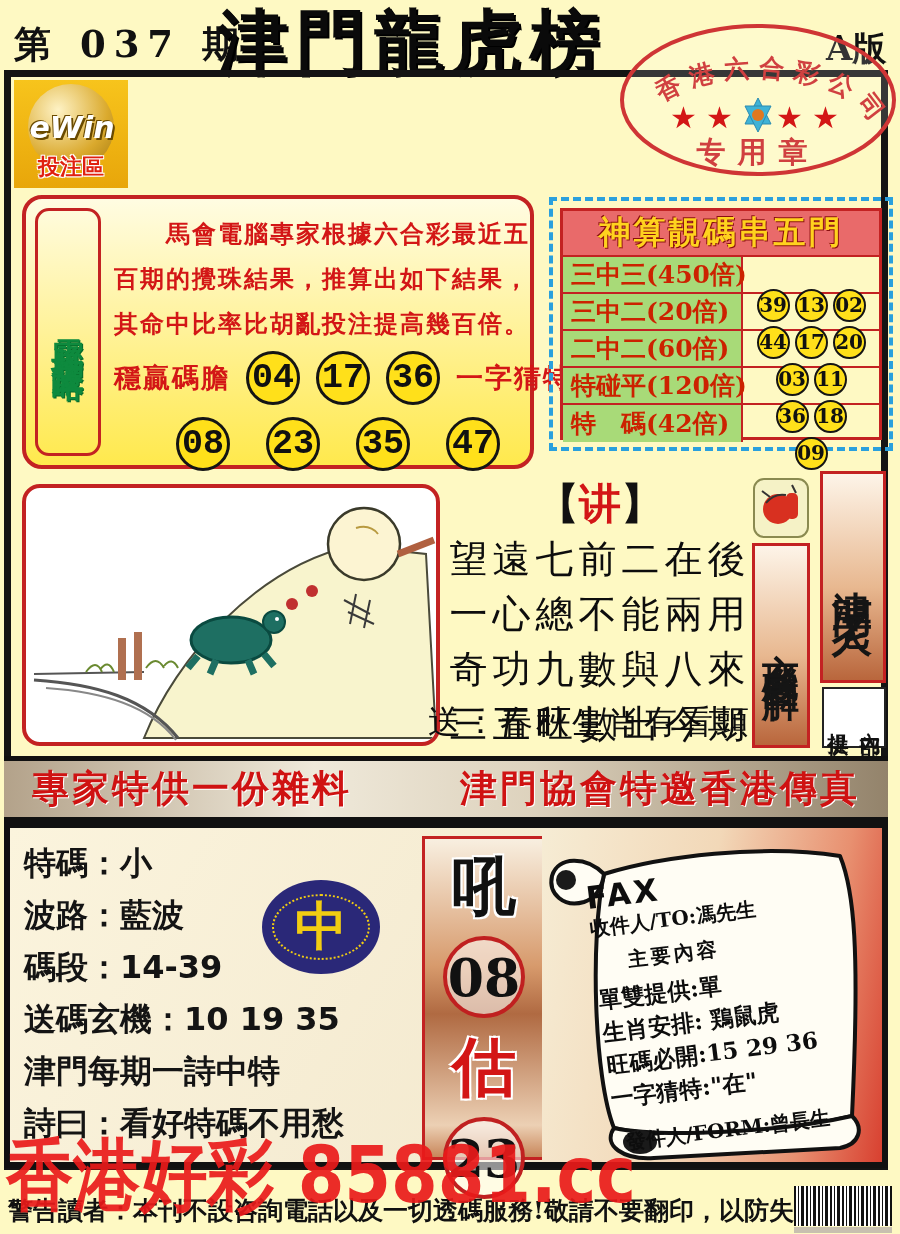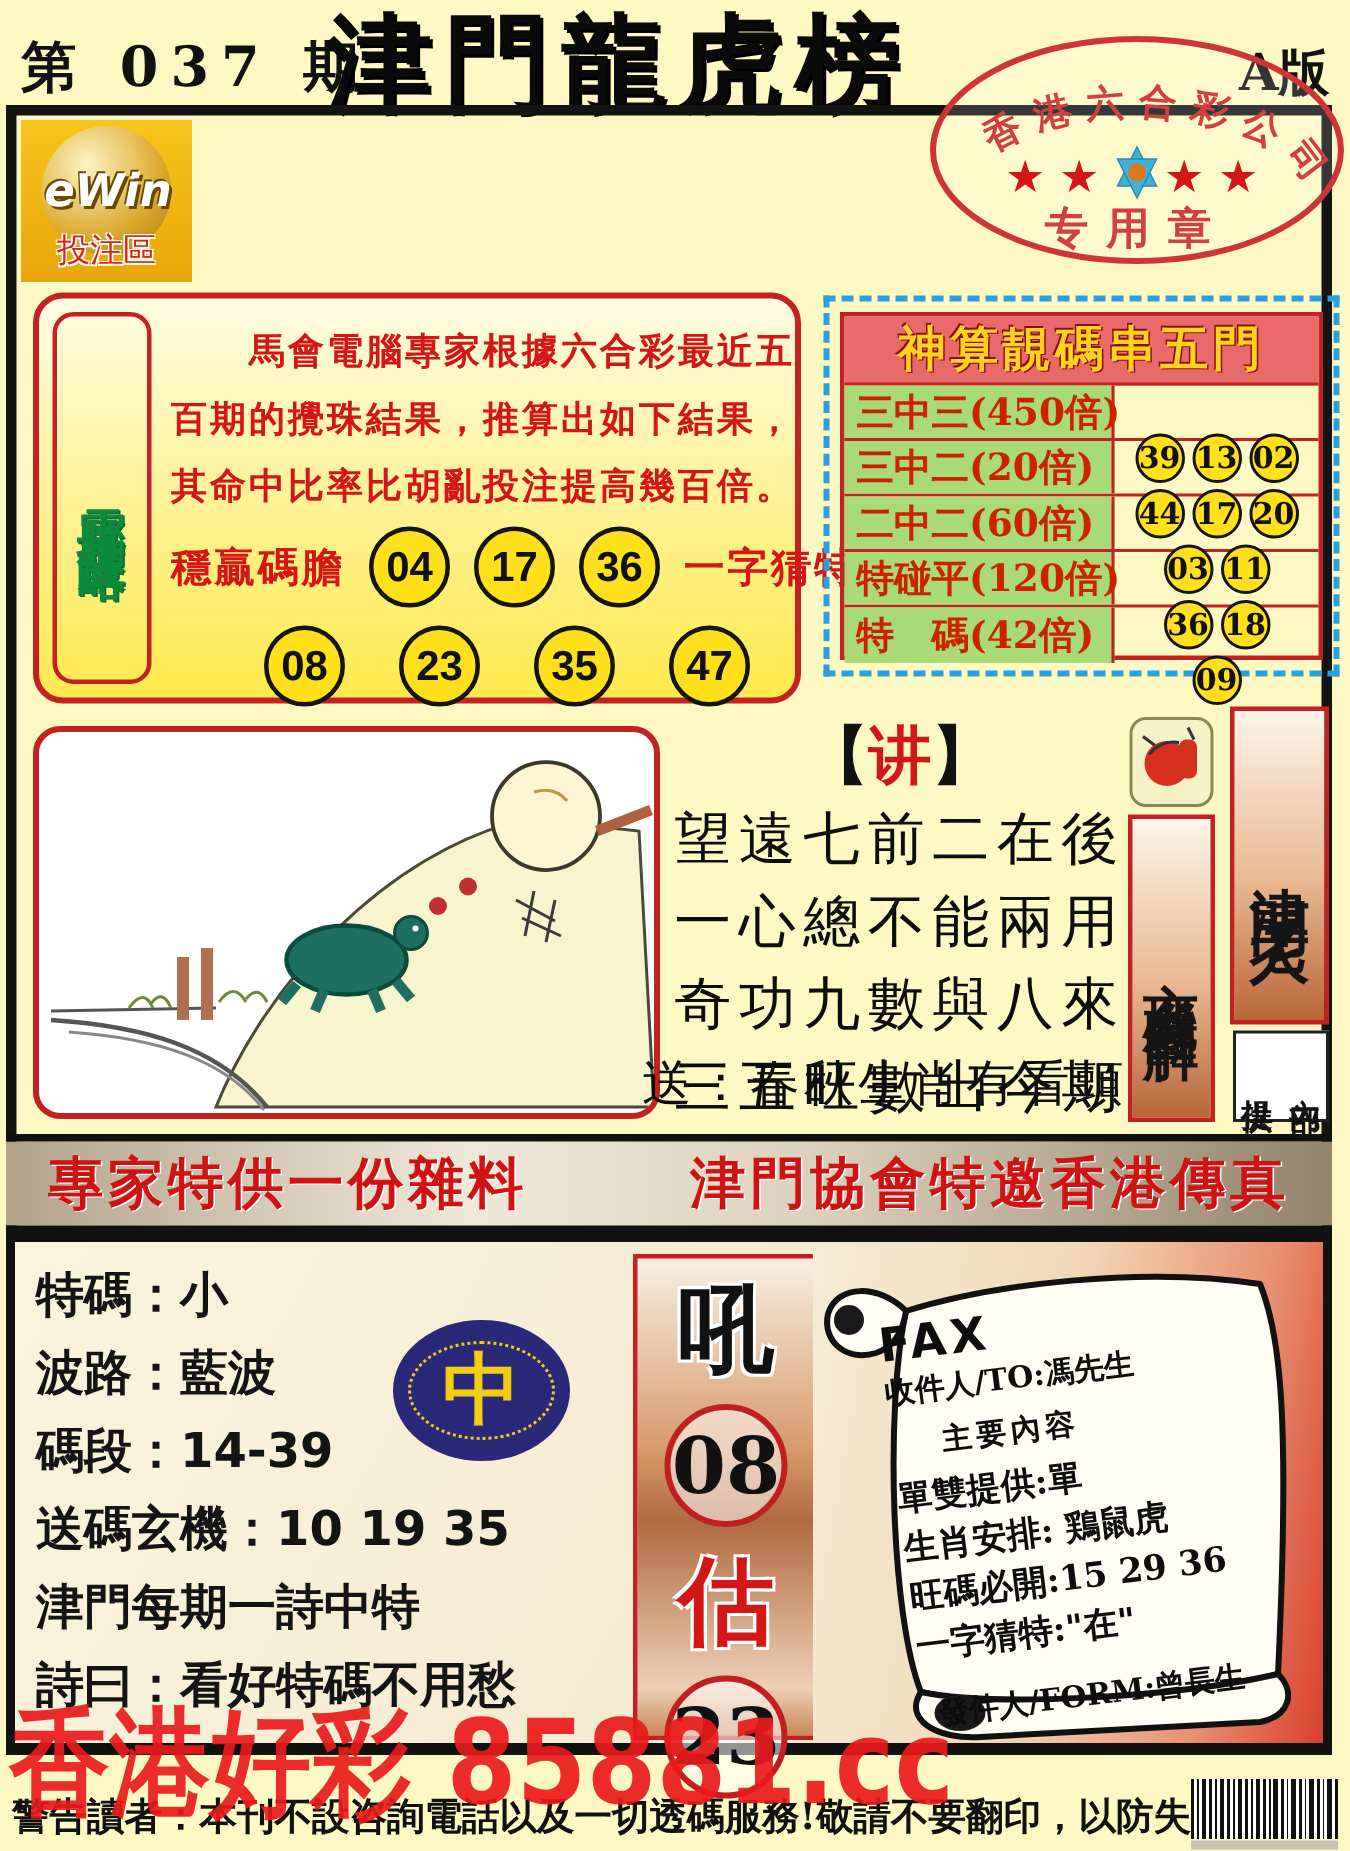--- a/index.html
+++ b/index.html
@@ -25,40 +25,40 @@
 
   
   .ewin { left:14px; top:80px; width:114px; height:108px;
     background:linear-gradient(180deg,#f7c41c,#e8a60a); overflow:hidden; }
   .ewin .ball { position:absolute; left:14px; top:4px; width:86px; height:86px; border-radius:50%;
     background:radial-gradient(circle at 35% 30%,#fff8d8,#d8a830 60%,#9a7210); opacity:.9; }
   .ewin .brand { position:absolute; left:8px; top:30px; width:100px; text-align:center;
     font-family:"DejaVu Sans","Liberation Sans",sans-serif; font-style:italic; font-weight:bold;
     font-size:30px; color:#fff; text-shadow:2px 2px 0 #6a4a00,-1px -1px 0 #6a4a00; }
   .ewin .sub { position:absolute; left:0; bottom:6px; width:100%; text-align:center;
-    font-size:22px; font-weight:normal; color:#e02010;
+    font-size:22px; font-weight:bold; color:#e02010;
     text-shadow:1px 1px 0 #fff,-1px -1px 0 #fff,1px -1px 0 #fff,-1px 1px 0 #fff; }
 
   
   .strategy { left:22px; top:195px; width:512px; height:274px; border:4px solid #c32222;
     border-radius:20px; background:linear-gradient(180deg,#fffce2 0%,#fff3a0 45%,#ffe94d 100%); }
   .strategy .side { position:absolute; left:9px; top:9px; width:66px; height:248px;
     border:3px solid #c32222; border-radius:14px; display:flex; align-items:center; justify-content:center; }
   .strategy .side span { writing-mode:vertical-rl; font-size:32px; font-weight:900; color:#0e8a3e;
     letter-spacing:6px; text-shadow:1px 1px 0 #066a2a; }
   .strategy .intro { position:absolute; left:88px; top:12px; width:416px; }
   .strategy .intro div { font-size:24px; font-weight:bold; color:#d31616; line-height:45px;
     letter-spacing:2px; text-align:right; white-space:nowrap; }
   .numrow { position:absolute; display:flex; align-items:center; }
   .row1 { left:88px; top:152px; gap:16px; }
   .row2 { left:150px; top:218px; gap:36px; }
   .redlbl { font-size:27px; font-weight:900; color:#d31616; letter-spacing:2px; white-space:nowrap;text-align:right; }
   .ball-lg { width:54px; height:54px; border-radius:50%; background:#ffe01a; border:3px solid #141414;
-    display:flex; align-items:center; justify-content:center; font-size:28px; font-weight:900; color:#111;
-    font-family:Liberation Sans, sans-serif; flex:0 0 auto; }
+    display:flex; align-items:center; justify-content:center; font-size:35px; font-weight:900; color:#111;
+    font-family:Liberation Mono, monospace; flex:0 0 auto; }
 
   
   .combo { left:549px; top:197px; width:344px; height:254px; border:4px dashed #2aa0dd; padding:7px; }
   .combo .tbl { width:100%; height:100%; border:3px solid #c32222; }
   .combo .hd { height:46px; background:#e96a6a; display:flex; align-items:center; justify-content:center;
     font-size:32px; font-weight:900; color:#ffd21e; letter-spacing:3px;
     text-shadow:1px 1px 0 #8a1010,-1px -1px 0 #8a1010; border-bottom:2px solid #c32222; white-space:nowrap; }
   .combo .rw { height:37px; display:flex; border-bottom:2px solid #c32222;justify-content:space-between; }
   .combo .rw:last-child { border-bottom:none; }
   .combo .lab { width:57%; background:#a8da78; color:#cc2200; font-weight:900; font-size:25px;

